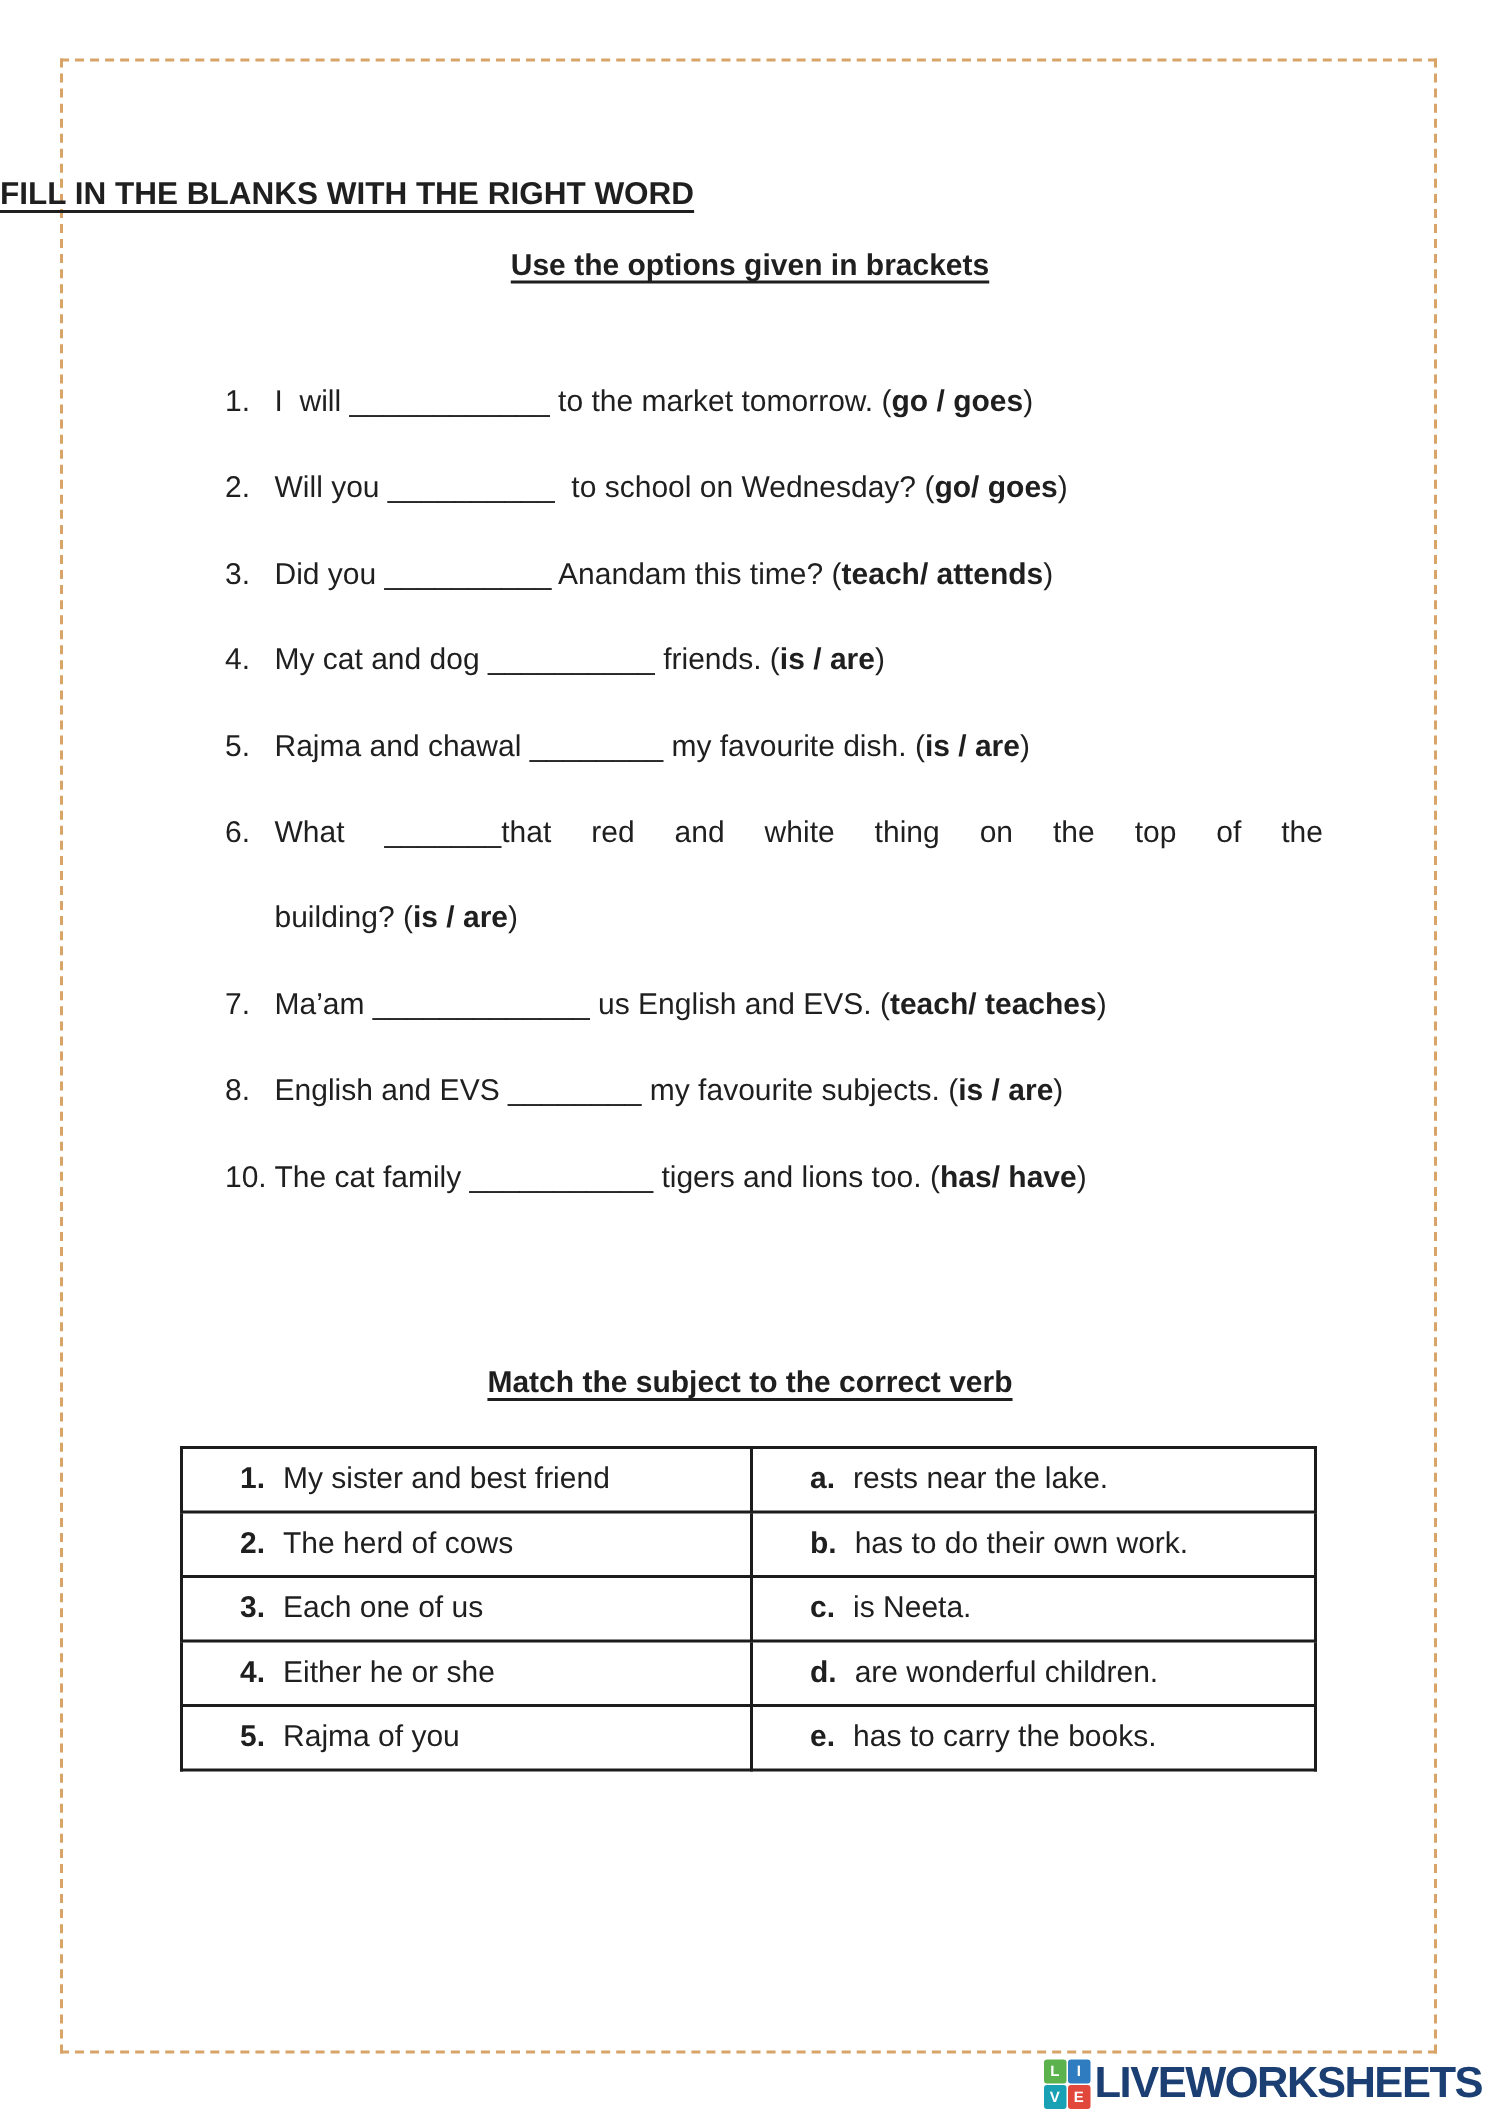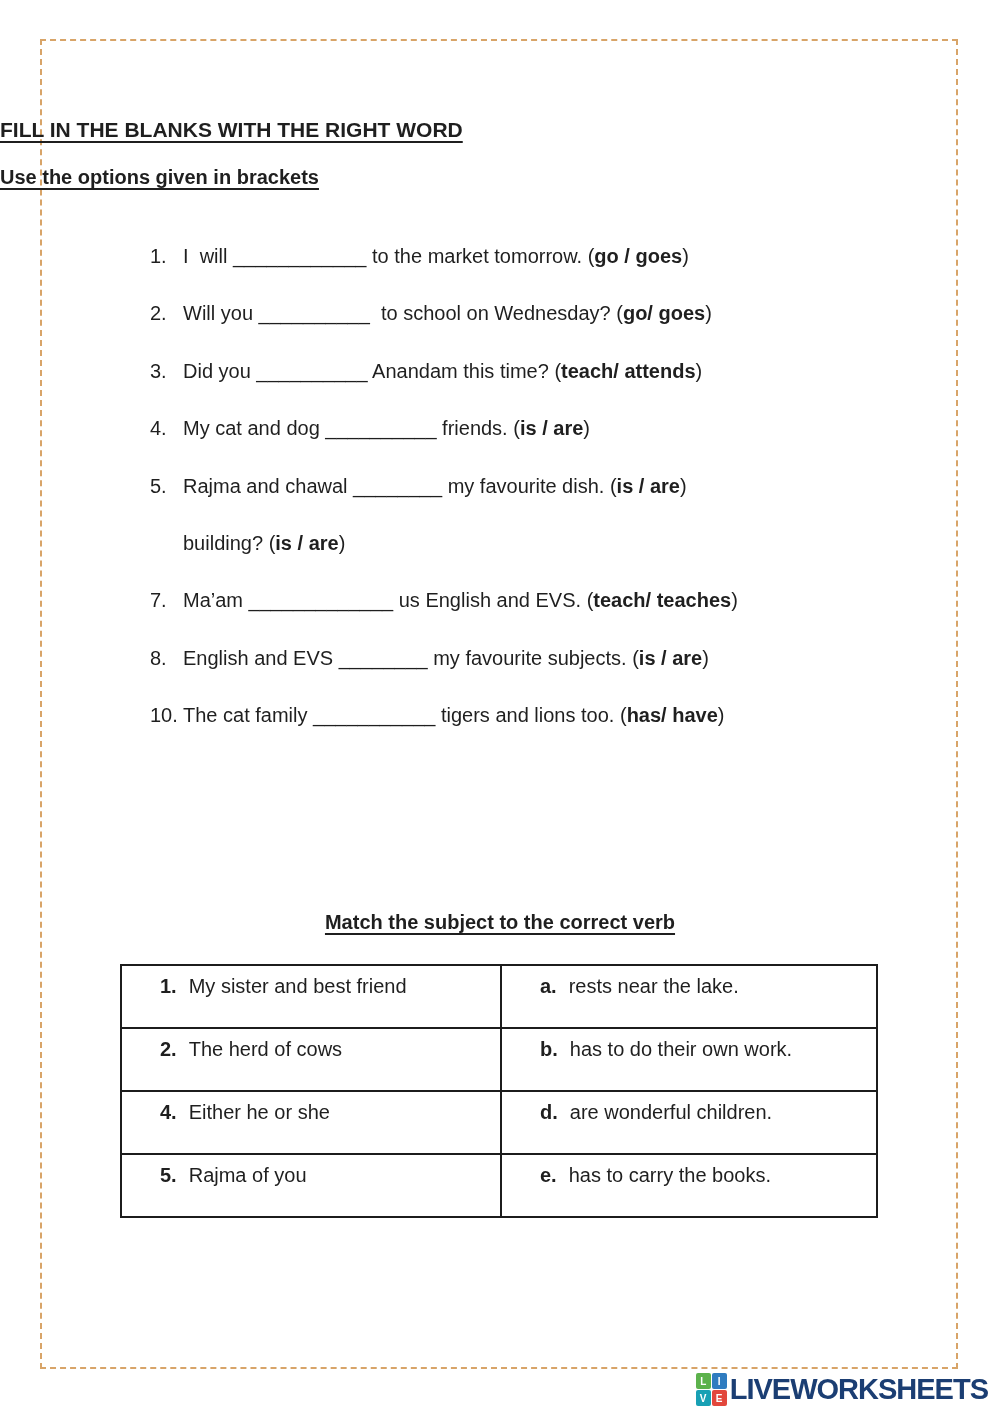--- a/index.html
+++ b/index.html
@@ -16,26 +16,26 @@
     left: 40px; top: 39px;
     width: 914px; height: 1326px;
     border: 2px dashed #d8a468;
   }
   .title-block {
     position: absolute; top: 118px; left: 0; width: 100%;
     text-align: left; font-size: 21px; font-weight: bold;
   }
   .subtitle-block {
     position: absolute; top: 166px; left: 0; width: 100%;
-    text-align: left; font-size: 20px; font-weight: bold;
+    text-align: center; font-size: 20px; font-weight: bold;
   }
   .uline { text-decoration: underline; text-underline-offset: 4px; text-decoration-thickness: 2px; }
 
   .questions {
-    position: absolute; left: 150px; top: 228px; width: 770px;
+    position: absolute; left: 150px; top: 240px; width: 770px;
     font-size: 20px; line-height: 57.4px;
   }
   .q { white-space: pre; }
   .qnum { display: inline-block; width: 33px; white-space: pre; }
   .opt { font-weight: bold; }
   .paren { font-weight: normal; }
   .jtext {
     display: inline-block; width: 699px;
     text-align: justify; text-align-last: justify;
     white-space: normal; vertical-align: top;
@@ -47,21 +47,21 @@
     text-align: center; font-size: 20px; font-weight: bold;
   }
   .match-table {
     position: absolute; left: 120px; top: 964px; width: 758px;
     border-collapse: collapse; font-size: 20px;
   }
   .match-table td {
     border: 2px solid #1c1c1c;
     vertical-align: top;
     padding: 9px 6px 0 38px;
-    height: 63px;
+    height: 43px;
     box-sizing: border-box;
   }
   .match-table td.subject-cell { width: 380px; }
   .cellnum { margin-right: 12px; font-weight: bold; }
 
   .footer {
     position: absolute; top: 1373px; right: 12px;
     display: flex; align-items: center;
   }
   .tiles {
@@ -94,39 +94,43 @@
 <div class="subtitle-block">
   <span class="uline">Use the options given in brackets</span>
 </div>
 
 <div class="questions">
     <div class="q"><span class="qnum">1.</span><span>I  will ____________ to the market tomorrow. </span><span class="paren">(</span><b class="opt">go / goes</b><span class="paren">)</span></div>
     <div class="q"><span class="qnum">2.</span><span>Will you __________  to school on Wednesday? </span><span class="paren">(</span><b class="opt">go/ goes</b><span class="paren">)</span></div>
     <div class="q"><span class="qnum">3.</span><span>Did you __________ Anandam this time? </span><span class="paren">(</span><b class="opt">teach/ attends</b><span class="paren">)</span></div>
     <div class="q"><span class="qnum">4.</span><span>My cat and dog __________ friends. </span><span class="paren">(</span><b class="opt">is / are</b><span class="paren">)</span></div>
     <div class="q"><span class="qnum">5.</span><span>Rajma and chawal ________ my favourite dish. </span><span class="paren">(</span><b class="opt">is / are</b><span class="paren">)</span></div>
-    <div class="q"><div class="qline qline-cont"><span>building? </span><span class="paren">(</span><b class="opt">is / are</b><span class="paren">)</span></div></div>
+    <div class="q"><div class="qline"><span class="qnum">6.</span><span class="jtext">What _______that red and white thing on the top of the</span></div><div class="qline qline-cont"><span>building? </span><span class="paren">(</span><b class="opt">is / are</b><span class="paren">)</span></div></div>
     <div class="q"><span class="qnum">7.</span><span>Ma’am _____________ us English and EVS. </span><span class="paren">(</span><b class="opt">teach/ teaches</b><span class="paren">)</span></div>
     <div class="q"><span class="qnum">8.</span><span>English and EVS ________ my favourite subjects. </span><span class="paren">(</span><b class="opt">is / are</b><span class="paren">)</span></div>
     <div class="q"><span class="qnum">10.</span><span>The cat family ___________ tigers and lions too. </span><span class="paren">(</span><b class="opt">has/ have</b><span class="paren">)</span></div>
   </div>
 
 <div class="match-heading">
   <span class="uline">Match the subject to the correct verb</span>
 </div>
 
 <table class="match-table">
   <tbody>
       <tr>
         <td class="subject-cell"><b class="cellnum">1.</b><span>My sister and best friend</span></td>
         <td><b class="cellnum">a.</b><span>rests near the lake.</span></td>
       </tr>
       <tr>
         <td class="subject-cell"><b class="cellnum">2.</b><span>The herd of cows</span></td>
         <td><b class="cellnum">b.</b><span>has to do their own work.</span></td>
+      </tr>
+      <tr>
+        <td class="subject-cell"><b class="cellnum">3.</b><span>Each one of us</span></td>
+        <td><b class="cellnum">c.</b><span>is Neeta.</span></td>
       </tr>
       <tr>
         <td class="subject-cell"><b class="cellnum">4.</b><span>Either he or she</span></td>
         <td><b class="cellnum">d.</b><span>are wonderful children.</span></td>
       </tr>
       <tr>
         <td class="subject-cell"><b class="cellnum">5.</b><span>Rajma of you</span></td>
         <td><b class="cellnum">e.</b><span>has to carry the books.</span></td>
       </tr>
     </tbody>

